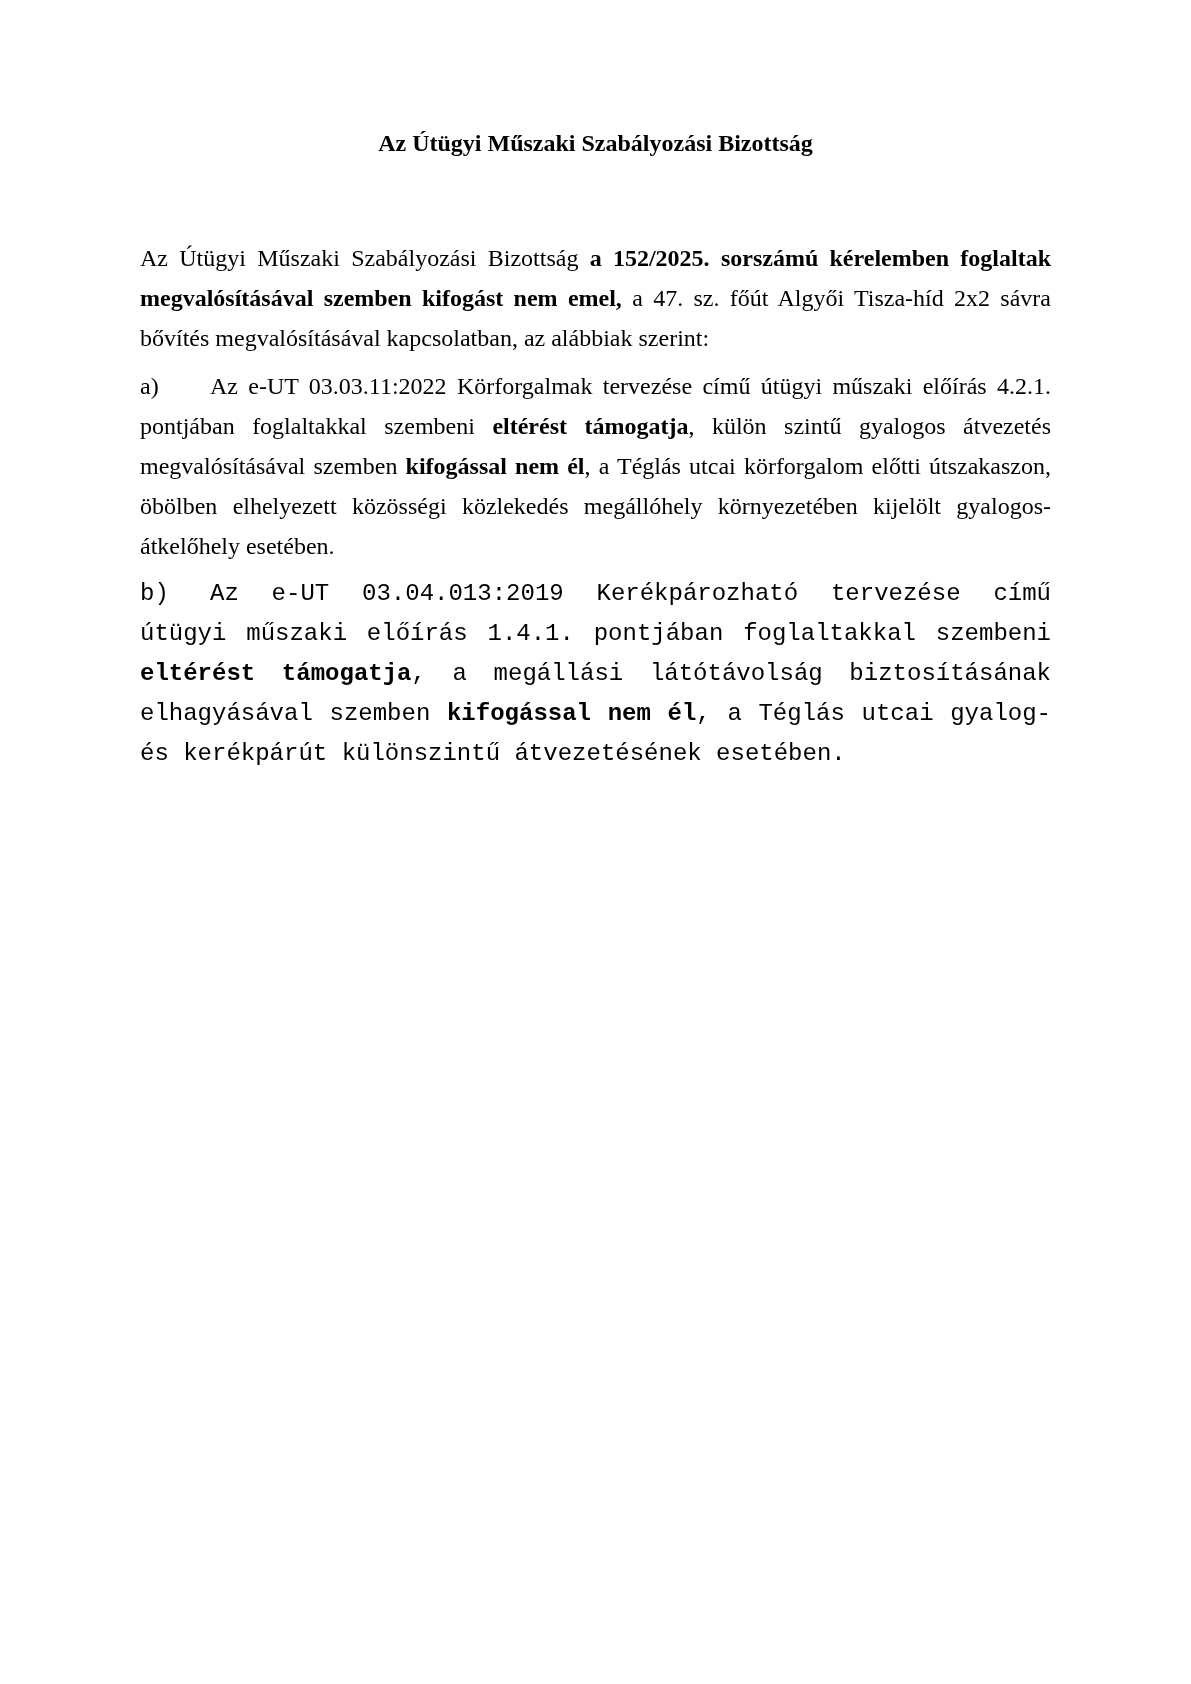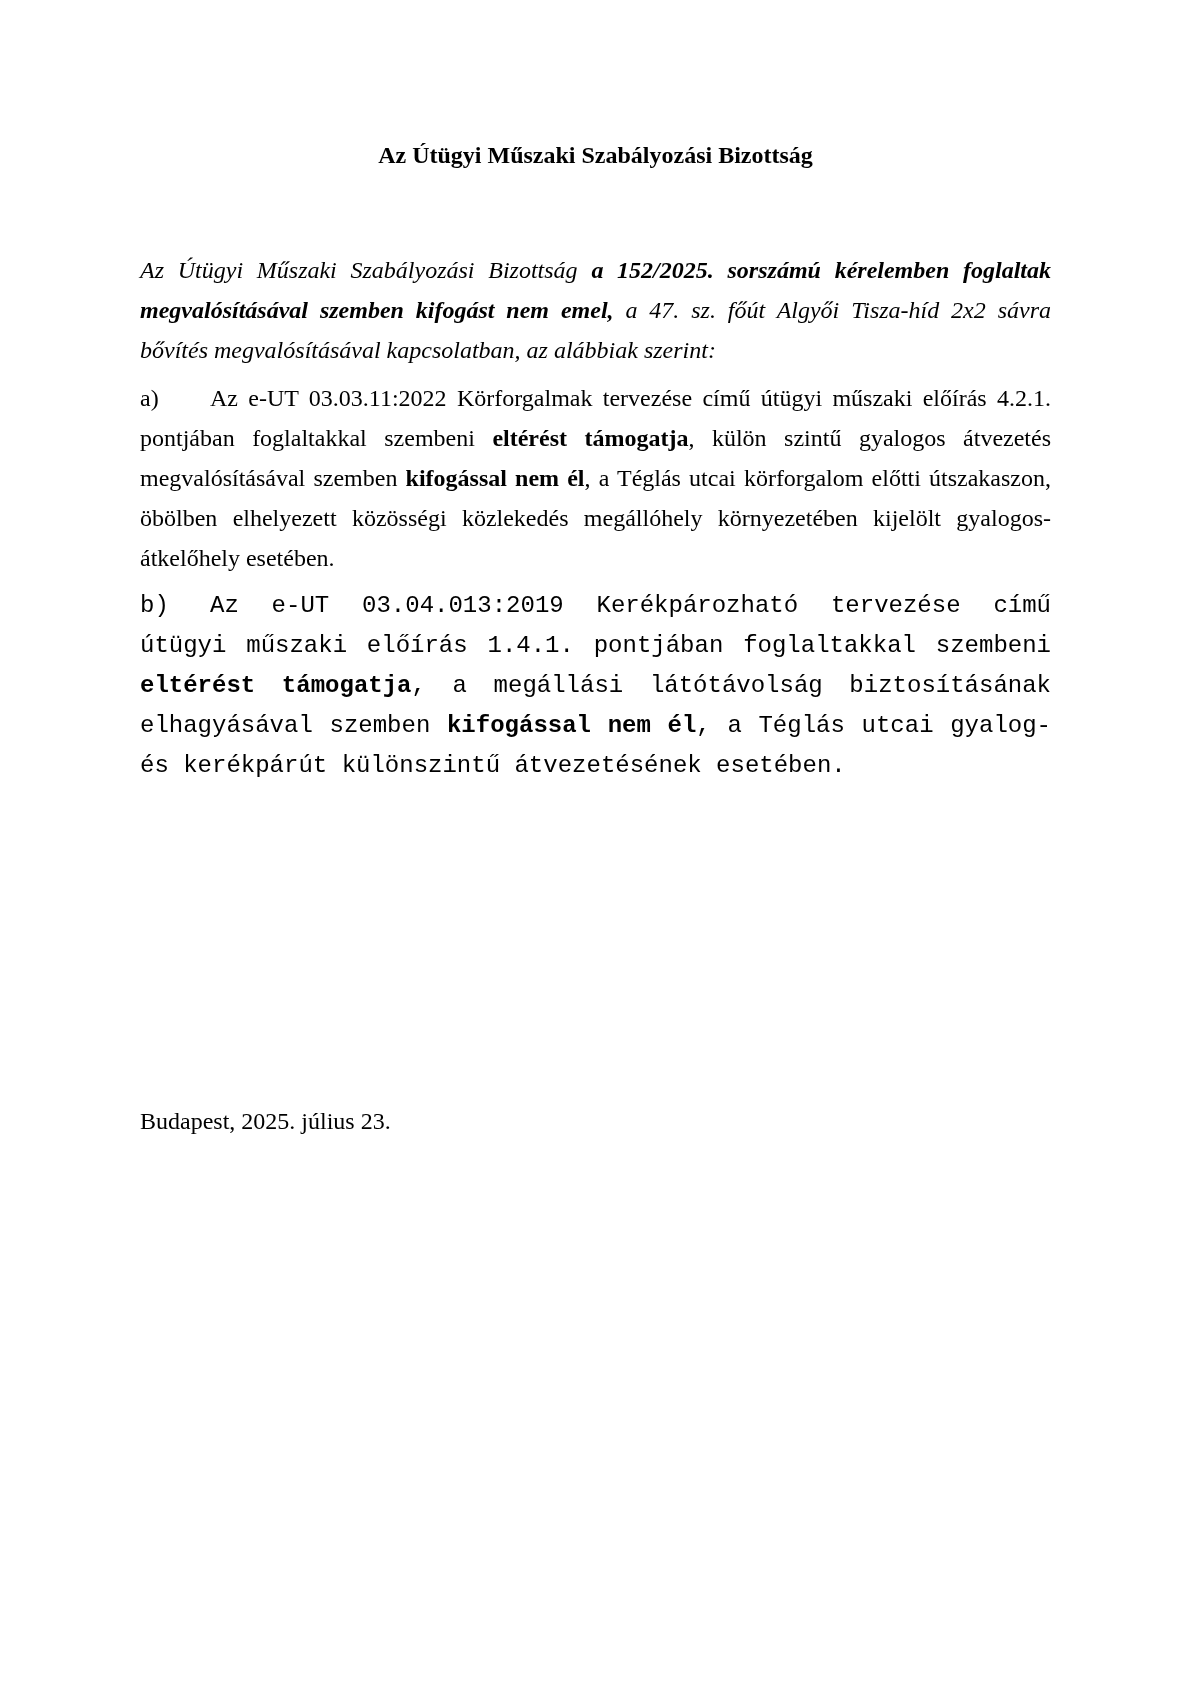--- a/index.html
+++ b/index.html
@@ -5,41 +5,41 @@
   html, body {
     margin: 0;
     padding: 0;
     background: #ffffff;
   }
   .page {
     position: relative;
     width: 1191px;
     height: 1684px;
     box-sizing: border-box;
-    padding: 12px 140px;
+    padding: 0 140px;
     background: #ffffff;
     color: #000000;
     font-family: "Liberation Serif", "DejaVu Serif", serif;
     font-size: 24px;
     overflow: hidden;
   }
   .doc-title {
     font-weight: bold;
     text-align: center;
     line-height: 26px;
     margin: 0;
   }
   .title-line1 { margin-top: 130px; }
   .title-line2 { margin-top: 26px; }
   .para {
     margin: 0;
     text-align: justify;
     line-height: 40px;
   }
-  .intro  { margin-top: 82px; font-style: italic; }
+  .intro  { margin-top: 82px; }
   .item-a { margin-top: 8px; }
   .item-b { margin-top: 8px; font-family: Liberation Mono, monospace; }
   .item-label {
     display: inline-block;
     width: 70px;
   }
   .bold-run { font-weight: bold; }
   .date-line {
     margin: 315px 0 0 0;
     line-height: 40px;
@@ -53,15 +53,14 @@
 
   <p class="doc-title title-line1">Az Útügyi Műszaki Szabályozási Bizottság</p>
 
 
   <p class="para intro"><span>Az Útügyi Műszaki Szabályozási Bizottság </span><span class="bold-run">a 152/2025. sorszámú kérelemben foglaltak megvalósításával szemben kifogást nem emel,</span><span> a 47. sz. főút Algyői Tisza-híd 2x2 sávra bővítés megvalósításával kapcsolatban, az alábbiak szerint:</span></p>
 
   <p class="para item-a"><span class="item-label">a)</span><span><span>Az e-UT 03.03.11:2022 Körforgalmak tervezése című útügyi műszaki előírás 4.2.1. pontjában foglaltakkal szembeni </span><span class="bold-run">eltérést támogatja</span><span>, külön szintű gyalogos átvezetés megvalósításával szemben </span><span class="bold-run">kifogással nem él</span><span>, a Téglás utcai körforgalom előtti útszakaszon, öbölben elhelyezett közösségi közlekedés megállóhely környezetében kijelölt gyalogos-átkelőhely esetében.</span></span></p>
 
   <p class="para item-b"><span class="item-label">b)</span><span><span>Az e-UT 03.04.013:2019 Kerékpározható tervezése című útügyi műszaki előírás 1.4.1. pontjában foglaltakkal szembeni </span><span class="bold-run">eltérést támogatja</span><span>, a megállási látótávolság biztosításának elhagyásával szemben </span><span class="bold-run">kifogással nem él</span><span>, a Téglás utcai gyalog- és kerékpárút különszintű átvezetésének esetében.</span></span></p>
 
-  <p class="date-line">Budapest, 2025. július 23.</p>
 
 </div>
 
 </body></html>

